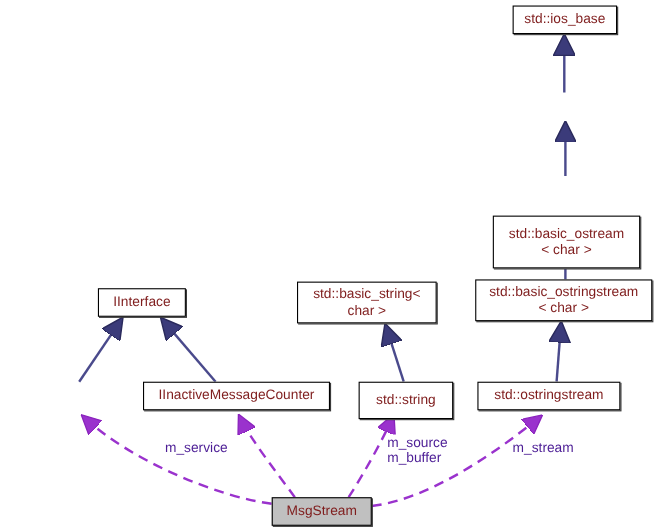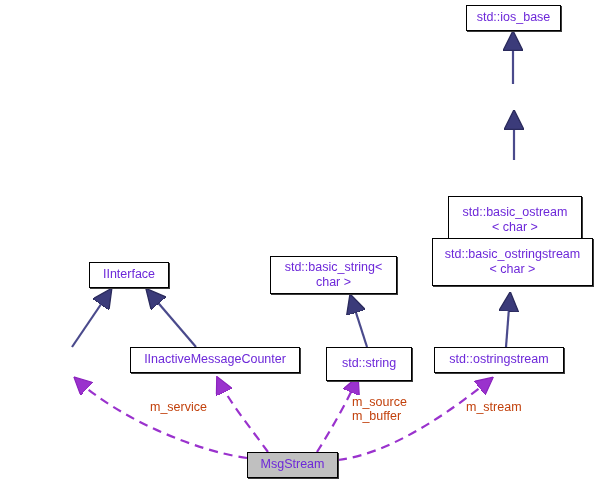--- a/index.html
+++ b/index.html
@@ -26,36 +26,36 @@
   .node {
     position: absolute;
     box-sizing: border-box;
     border: 1px solid #000000;
     background: #ffffff;
     display: flex;
     align-items: center;
     justify-content: center;
     text-align: center;
     font-size: 12.5px;
-    color: #6d28d9;
+    color: #7f1d1d;
     line-height: 1.22;
     box-shadow: 1px 1px 0 0 #3a3a3a;
     z-index: 3;
   }
   .node.focus {
     background: #c0c0c0;
   }
   .node .label {
     display: block;
     white-space: pre;
   }
   .edge-label {
     position: absolute;
     font-size: 12.5px;
-    color: #c2410c;
+    color: #4c1d95;
     line-height: 1.15;
     white-space: pre;
     background: #ffffff;
     z-index: 2;
   }
 </style>
 </head>
 <body>
 
 <div id="diagram">
@@ -106,21 +106,21 @@
     </g>
   </svg>
 
   <div class="node" style="left: 466px; top: 5px; width: 95px; height: 26px;">
     <span class="label">std::ios_base</span>
   </div>
   <div class="node" style="left: 448px; top: 160px; width: 134px; height: 48px; margin-top: 36px;">
     <span class="label">std::basic_ostream
 &lt; char &gt;</span>
   </div>
-  <div class="node" style="left: 432px; top: 238px; width: 161px; height: 48px;">
+  <div class="node" style="left: 432px; top: 254px; width: 161px; height: 38px;">
     <span class="label">std::basic_ostringstream
 &lt; char &gt;</span>
   </div>
   <div class="node" style="left: 434px; top: 347px; width: 130px; height: 26px;">
     <span class="label">std::ostringstream</span>
   </div>
   <div class="node" style="left: 270px; top: 256px; width: 127px; height: 38px;">
     <span class="label">std::basic_string&lt;
 char &gt;</span>
   </div>

